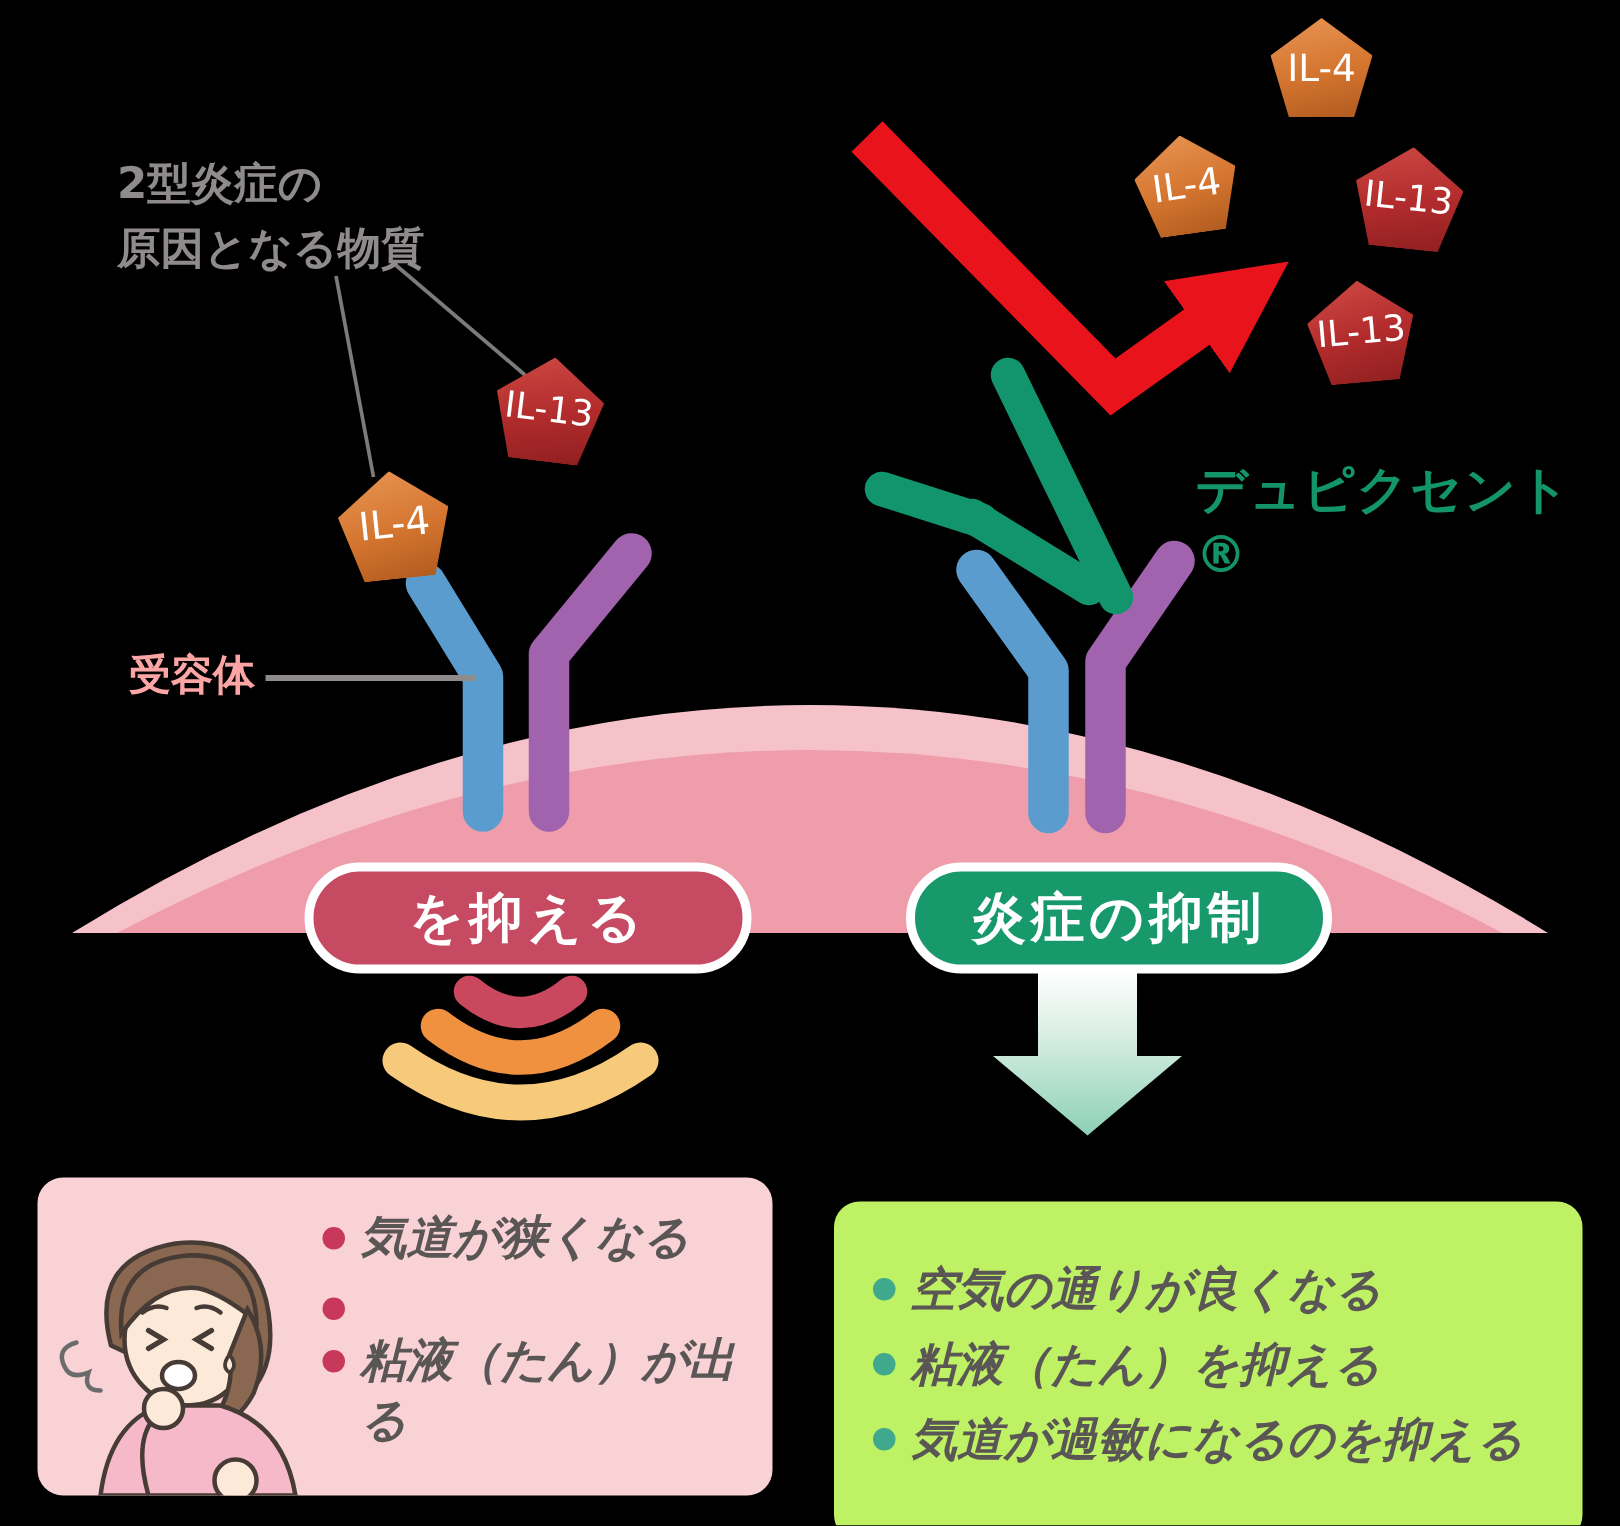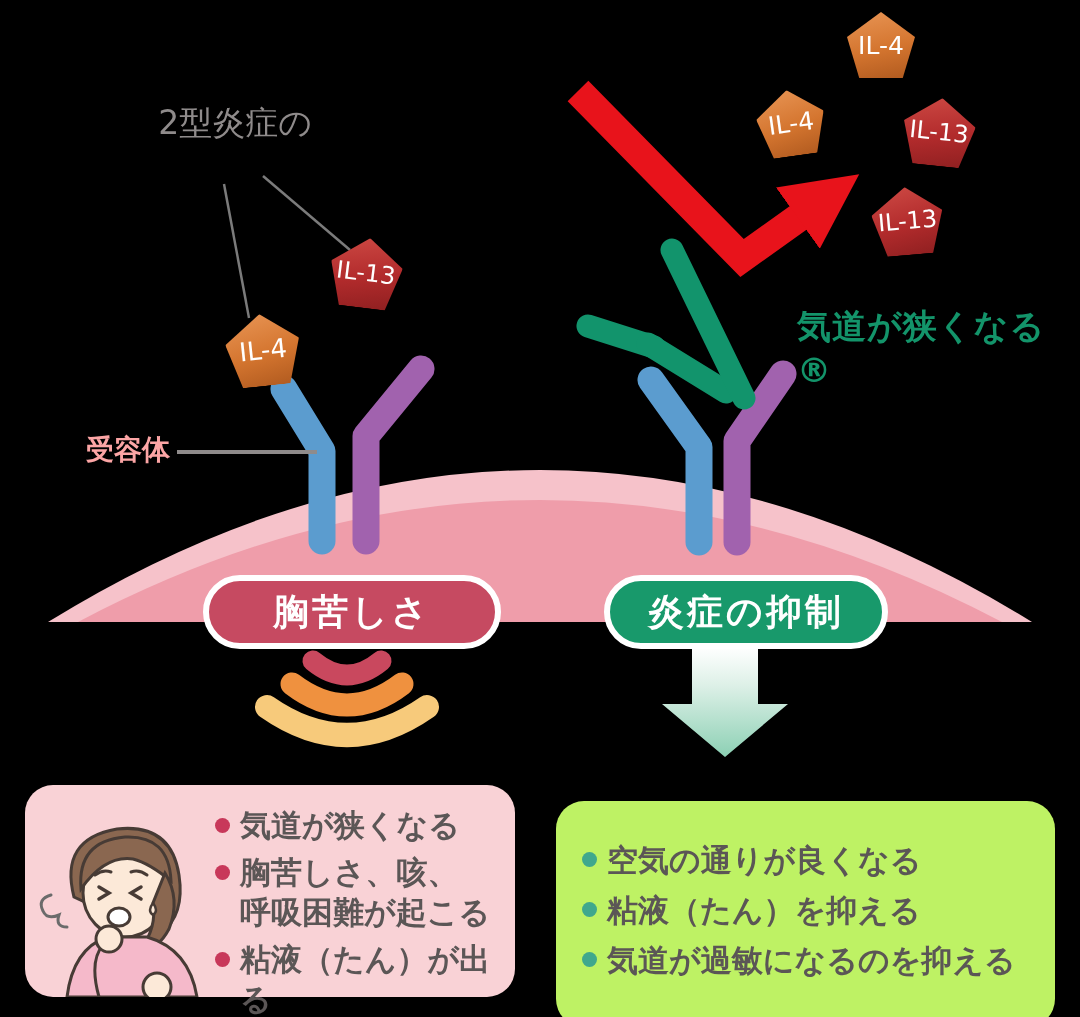--- a/index.html
+++ b/index.html
@@ -4,22 +4,22 @@
 <style>
   html,body{margin:0;padding:0;background:#000;}
   #canvas{
     position:relative;width:1080px;height:1017px;background:#000;overflow:hidden;
     font-family:"DejaVu Sans",sans-serif;
   }
   .scene{position:absolute;left:0;top:0;}
 
   
   .cause-label{
-    position:absolute;left:78px;top:101px;width:234px;text-align:right;
-    font-size:33px;font-weight:400;color:#8f8b8b;line-height:43px;
+    position:absolute;left:78px;top:101px;width:234px;text-align:left;
+    font-size:29px;font-weight:700;color:#8f8b8b;line-height:43px;
   }
   .receptor-label{
     position:absolute;left:86px;top:431px;
     font-size:28px;font-weight:700;color:#fca5a5;
   }
   .drug-label{
     position:absolute;left:797px;top:304px;
     font-size:34px;font-weight:800;color:#13946a;letter-spacing:1px;
   }
 
@@ -35,21 +35,21 @@
   
   .pill{
     position:absolute;display:flex;align-items:center;justify-content:center;
     border:6px solid #fff;border-radius:42px;color:#fff;
     font-weight:800;font-size:36px;letter-spacing:3px;
   }
   .pill-red{left:203px;top:575px;width:286px;height:62px;background:#c64a61;}
   .pill-green{left:604px;top:575px;width:272px;height:62px;background:#18996b;}
 
   
-  .box{position:absolute;border-radius:28px;}
+  .box{position:absolute;border-radius:17px;font-style:italic;}
   .box-pink{left:25px;top:785px;width:490px;height:212px;background:#f9d2d6;}
   .box-green{left:556px;top:775px;width:499px;height:226px;background:#bef264;margin-top:26px;}
   .bullets{position:absolute;margin:0;padding:0;list-style:none;}
   .box-pink .bullets{left:190px;top:20px;width:300px;}
   .box-green .bullets{left:26px;top:38px;width:470px;}
   .bullets li{display:flex;align-items:flex-start;margin-bottom:7px;}
   .bullets .dot{flex:0 0 auto;width:15px;height:15px;border-radius:50%;margin:13px 10px 0 0;}
   .box-pink .dot{background:#c8385a;}
   .box-green .dot{background:#3fa88d;}
   .bullets .txt{
@@ -102,23 +102,24 @@
       <path d="M 313 661 Q 347 689 381 661" stroke="#c9485e" stroke-width="21" fill="none" stroke-linecap="round"></path>
       <path d="M 292 684 Q 347 726 402 684" stroke="#ef913f" stroke-width="23" fill="none" stroke-linecap="round"></path>
       <path d="M 267 707 Q 347 763 427 707" stroke="#f7ca7b" stroke-width="24" fill="none" stroke-linecap="round"></path>
     </g>
 
     <polygon points="692,645 758,645 758,704 788,704 725,757 662,704 692,704" fill="url(#gradGreenArrow)"></polygon>
   </svg>
 
   <div class="cause-label">
     <span>2型炎症の</span><br>
+    <span>原因となる物質</span>
   </div>
   <div class="receptor-label">受容体</div>
-  <div class="drug-label">気道が狭くなる®</div>
+  <div class="drug-label">デュピクセント®</div>
 
   <div class="pent pent-red" style="left:330px;top:238px;width:72px;height:70px;transform:rotate(7deg);font-size:24px;">
     <span>IL-13</span>
   </div>
   <div class="pent pent-orange" style="left:226px;top:314px;width:74px;height:72px;transform:rotate(-6deg);font-size:26px;">
     <span>IL-4</span>
   </div>
 
   <div class="pent pent-orange" style="left:847px;top:12px;width:68px;height:66px;font-size:25px;">
     <span>IL-4</span>
@@ -127,21 +128,21 @@
     <span>IL-4</span>
   </div>
   <div class="pent pent-red" style="left:903px;top:98px;width:72px;height:68px;transform:rotate(6deg);font-size:24px;">
     <span>IL-13</span>
   </div>
   <div class="pent pent-red" style="left:872px;top:187px;width:71px;height:68px;transform:rotate(-5deg);font-size:24px;">
     <span>IL-13</span>
   </div>
 
   <div class="pill pill-red">
-    <span>胸苦しさ</span>
+    <span>を抑える</span>
   </div>
   <div class="pill pill-green">
     <span>炎症の抑制</span>
   </div>
 
   <div class="box box-pink">
     <svg class="woman" width="185" height="186" viewBox="0 0 185 186">
 
       <path d="M 22 84 q -14 4 -8 16 q 4 9 16 4 q -4 12 8 12" fill="none" stroke="#6b6b6b" stroke-width="3" stroke-linecap="round"></path>
 
@@ -170,22 +171,20 @@
 
       <circle cx="128" cy="176" r="14" fill="#fce9d8" stroke="#473b35" stroke-width="3"></circle>
     </svg>
     <ul class="bullets">
       <li>
         <span class="dot"></span>
         <span class="txt">気道が狭くなる</span>
       </li>
       <li>
         <span class="dot"></span>
-        <span class="txt">胸苦しさ、咳、
-呼吸困難が起こる</span>
       </li>
       <li>
         <span class="dot"></span>
         <span class="txt">粘液（たん）が出る</span>
       </li>
     </ul>
   </div>
 
   <div class="box box-green">
     <ul class="bullets">

